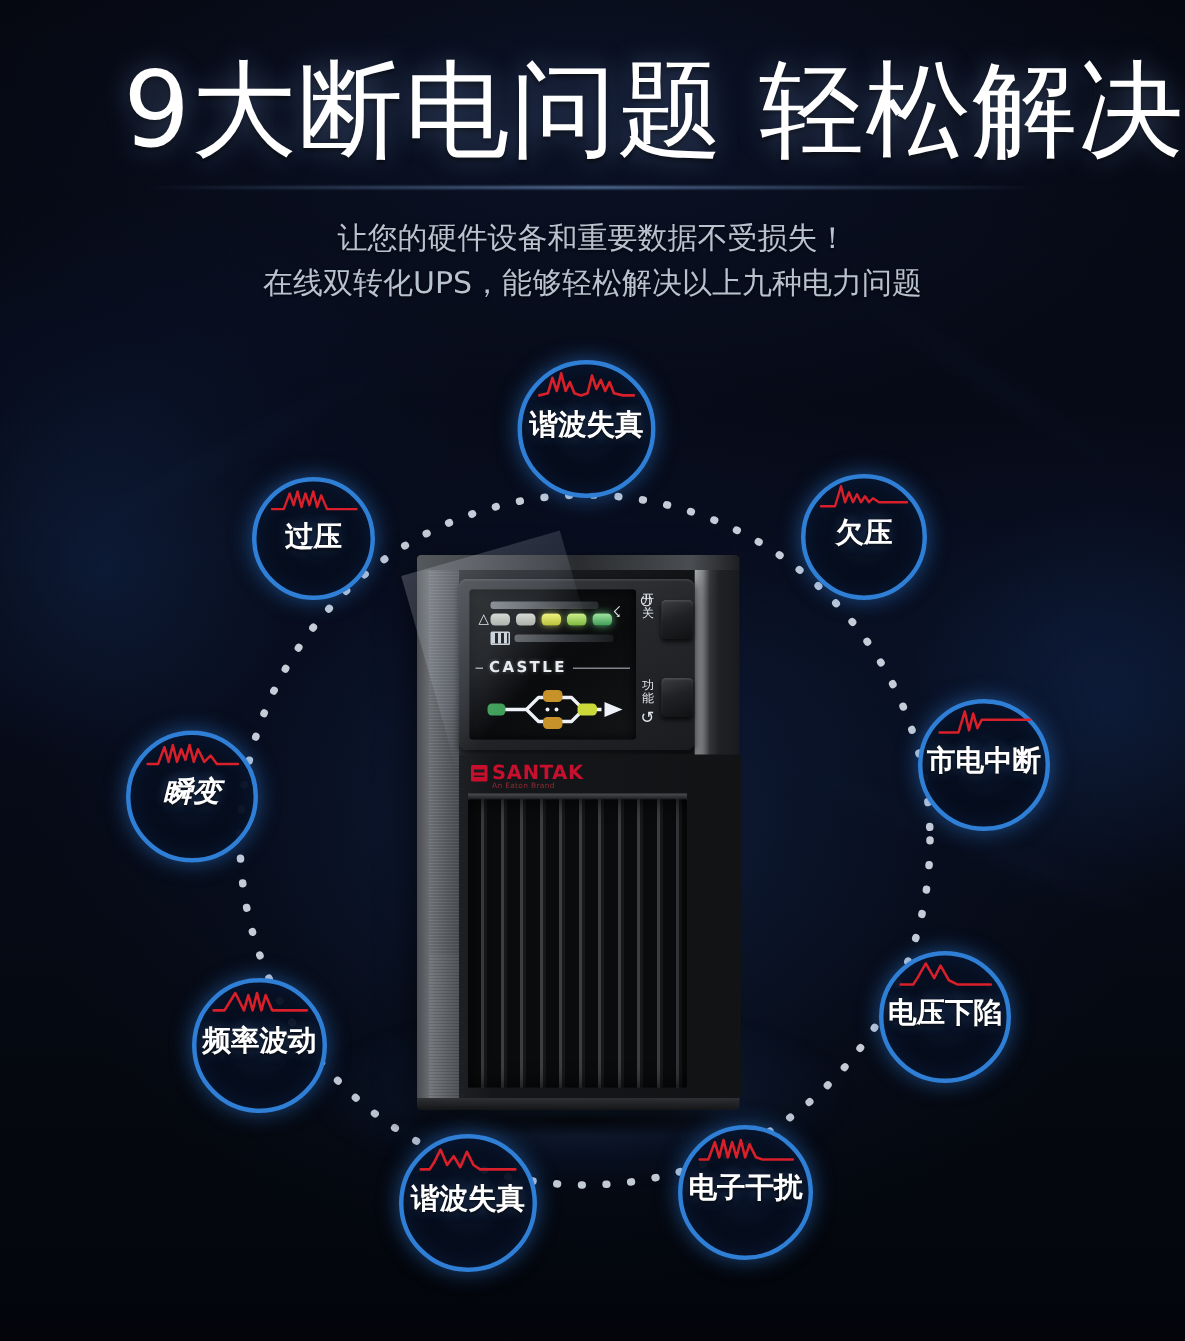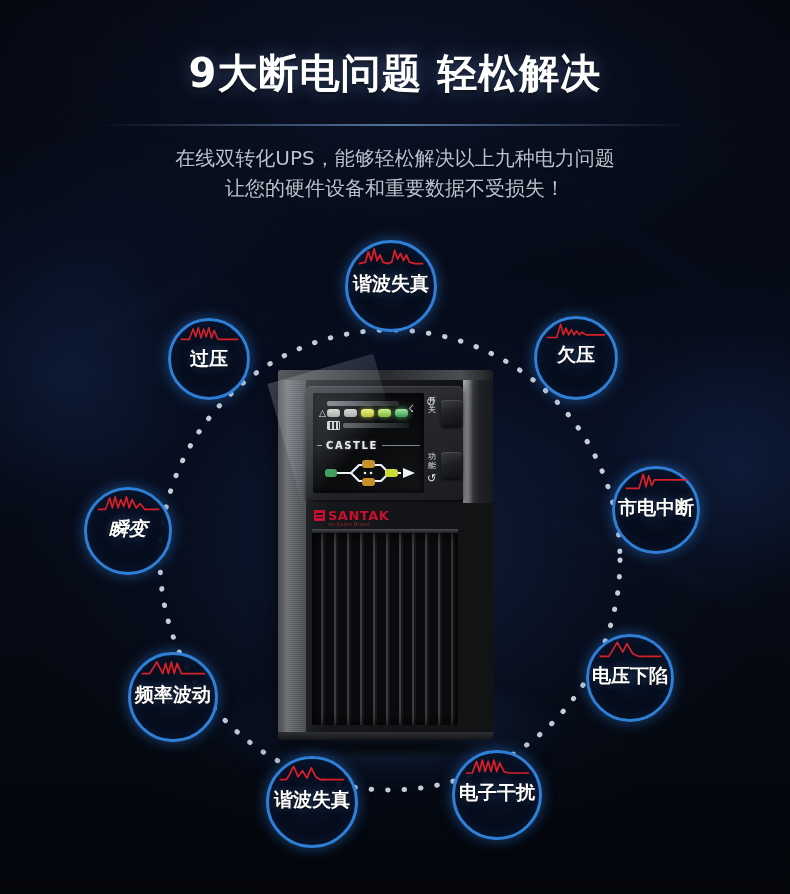--- a/index.html
+++ b/index.html
@@ -31,24 +31,24 @@
   .glow-spot {
     position: absolute;
     border-radius: 50%;
     pointer-events: none;
   }
 
   
   .headline {
     position: absolute;
     top: 42px; left: 0; width: 790px;
-    text-align: center;
-    font-size: 40px;
+    text-align: right;
+    font-size: 70px;
     line-height: 62px;
-    font-weight: bold;
+    font-weight: normal;
     color: #ffffff;
     letter-spacing: 1px;
     text-shadow: 0 0 18px rgba(150,190,255,0.35), 0 2px 3px rgba(0,0,0,0.8);
     white-space: nowrap;
   }
   .divider {
     position: absolute;
     top: 124px; left: 95px;
     width: 600px; height: 2px;
     background: linear-gradient(90deg, rgba(120,170,240,0) 0%, rgba(150,195,255,0.55) 50%, rgba(120,170,240,0) 100%);
@@ -264,22 +264,22 @@
 
   <div class="glow-spot" style="left:-60px; top:250px; width:260px; height:260px; background:radial-gradient(circle,rgba(26,56,110,0.30) 0%,rgba(0,0,0,0) 70%);"></div>
   <div class="glow-spot" style="left:600px; top:330px; width:280px; height:280px; background:radial-gradient(circle,rgba(26,56,110,0.28) 0%,rgba(0,0,0,0) 70%);"></div>
   <div class="streak" style="left:30px; top:300px; width:250px; height:2px; transform:rotate(-28deg);"></div>
   <div class="streak" style="left:500px; top:560px; width:300px; height:2px; transform:rotate(22deg);"></div>
   <div class="streak" style="left:540px; top:250px; width:230px; height:2px; transform:rotate(34deg);"></div>
 
   <div class="headline">9大断电问题 轻松解决</div>
   <div class="divider"></div>
   <div class="subtitle">
+    <div>让您的硬件设备和重要数据不受损失！</div>
     <div>在线双转化UPS，能够轻松解决以上九种电力问题</div>
-    <div>让您的硬件设备和重要数据不受损失！</div>
   </div>
 
   <svg id="ring" width="790" height="894">
     <circle cx="390" cy="560" r="230" fill="none" stroke="#e8eef8" stroke-width="5" stroke-linecap="round" stroke-dasharray="0.5 16" opacity="0.85"></circle>
   </svg>
 
   <div id="ups">
     <div class="ups-glow"></div>
     <div class="base-shadow"></div>
     <div class="ups-side"></div>

